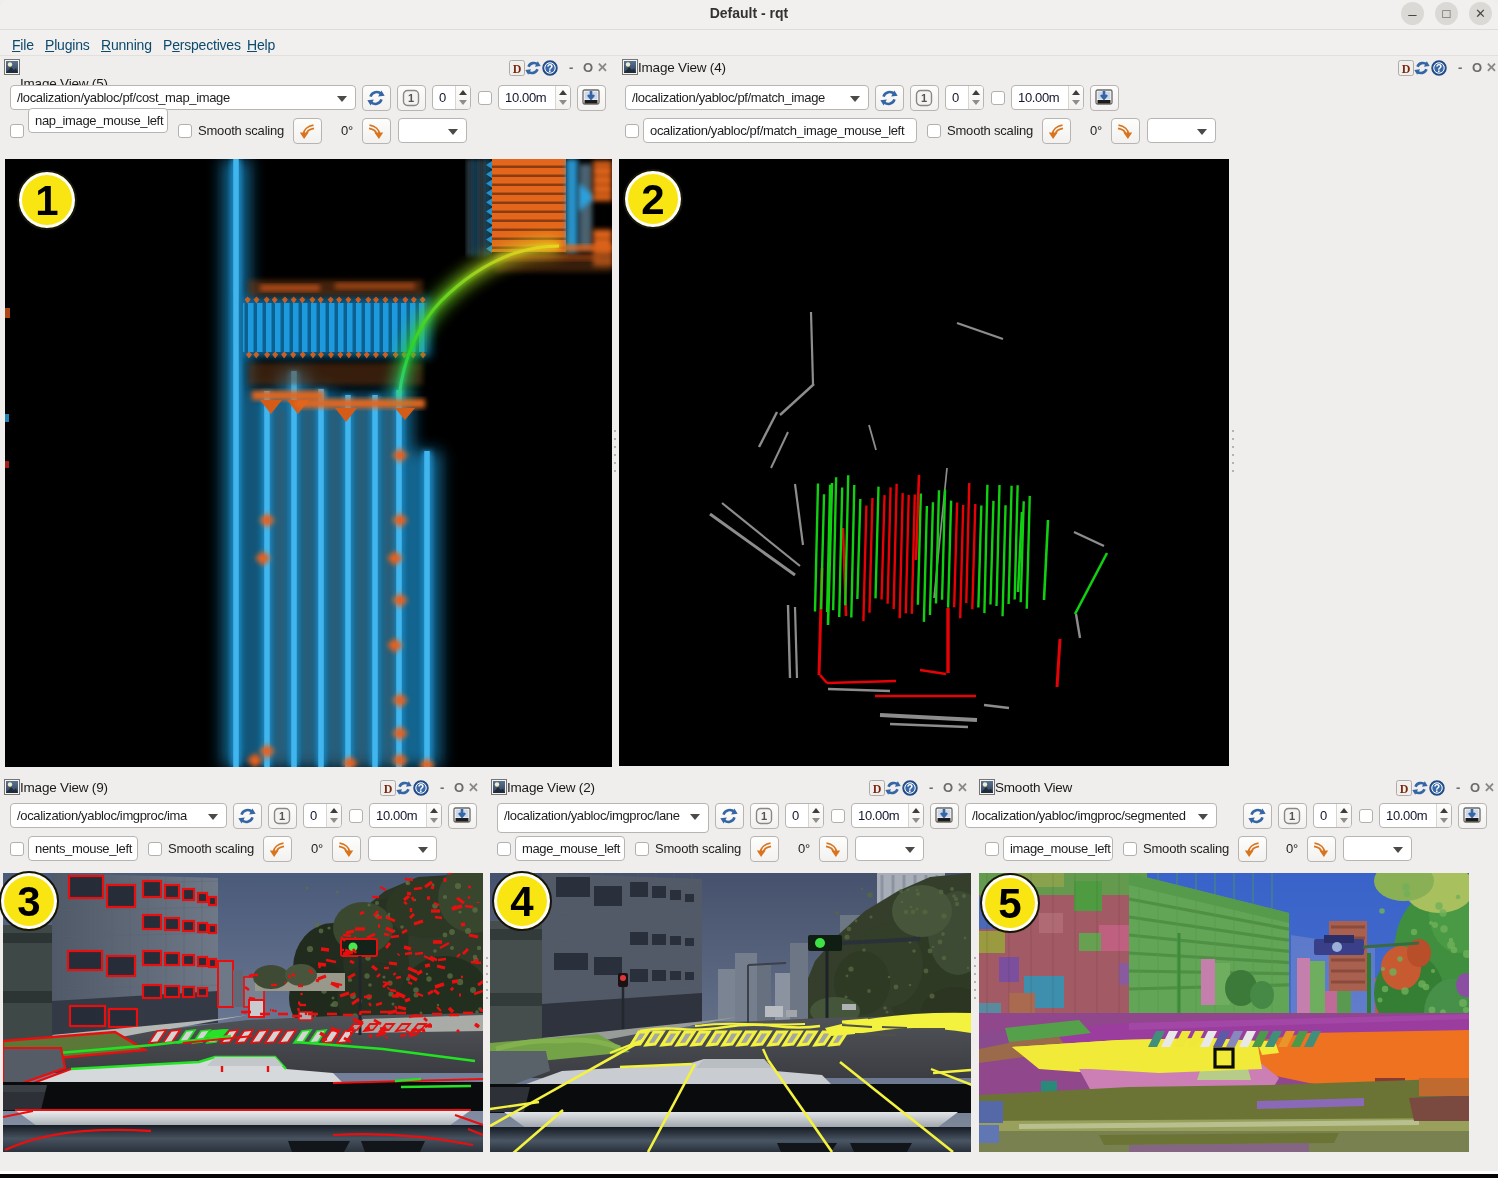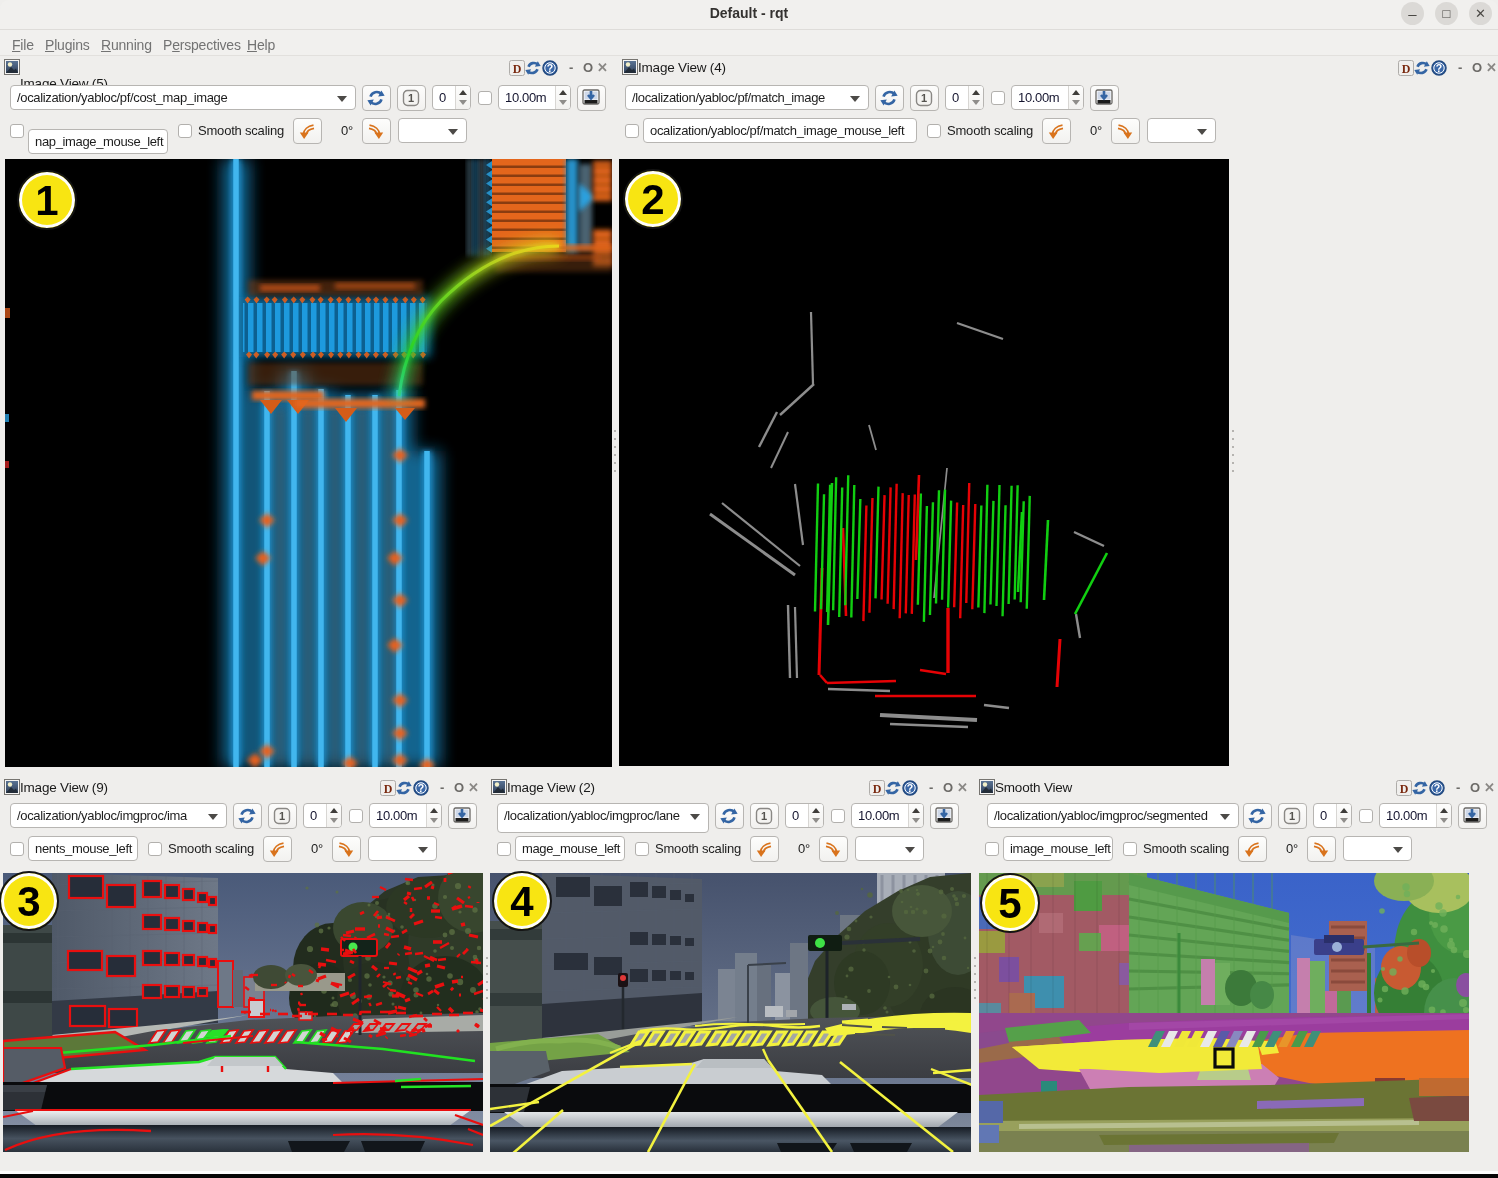--- a/index.html
+++ b/index.html
@@ -1,20 +1,20 @@
 <!DOCTYPE html>
 <html><head><meta charset="utf-8"><style>
 *{margin:0;padding:0;box-sizing:border-box}
 html,body{width:1498px;height:1178px;overflow:hidden;background:#efeeec;font-family:"Liberation Sans",sans-serif;}
 .abs{position:absolute}
 .titlebar{position:absolute;left:0;top:0;width:1498px;height:30px;background:#f1f0ee;border-bottom:1px solid #dedcd9;border-radius:9px 9px 0 0}
 .title{position:absolute;top:5px;width:100%;text-align:center;font-size:14px;font-weight:bold;color:#343230}
 .winbtn{position:absolute;top:2px;width:23px;height:23px;border-radius:50%;background:#dbd9d6;color:#4a4844;text-align:center}
 .menubar{position:absolute;left:0;top:30px;width:1498px;height:26px;background:#f1f0ee;border-bottom:1px solid #e2e0dd}
-.menuitem{position:absolute;top:37px;font-size:14px;color:#737373;letter-spacing:-0.2px}
+.menuitem{position:absolute;top:37px;font-size:14px;color:#0c4a6e;letter-spacing:-0.2px}
 .menuitem u{text-decoration:underline}
 .phead{position:absolute;height:22px;font-size:13.5px;color:#1a1a1a}
 .phead{white-space:nowrap;letter-spacing:-0.2px}
 .dockbtn{position:absolute;font-size:13px;color:#6d6b68;font-weight:bold}
 .combo,.tfield,.spin{position:absolute;background:#fff;border:1px solid #b7b5b2;border-radius:4px;height:25px;font-size:13px;color:#1d1d1d;overflow:hidden;white-space:nowrap}
 .combo .tx,.tfield .tx,.spin .tx{position:absolute;top:4px;left:6px;letter-spacing:-0.35px}
 .spin .tx{color:#14142e}
 .carrow{position:absolute;right:8px;top:10px;width:0;height:0;border-left:5px solid transparent;border-right:5px solid transparent;border-top:6px solid #4c4a47}
 .btn{position:absolute;background:linear-gradient(#fdfdfc,#f2f1ef);border:1px solid #b7b5b2;border-radius:4px;height:26px}
 .cb{position:absolute;width:14px;height:14px;background:#fff;border:1px solid #b2b0ad;border-radius:3px}
@@ -97,21 +97,21 @@
   </svg>
 <svg class="abs" style="left:1431px;top:60px" width="16" height="16" viewBox="0 0 16 16">
     <circle cx="8" cy="8" r="7" fill="#3b68a8" stroke="#234a80" stroke-width="1.5"></circle>
     <circle cx="8" cy="8" r="5.2" fill="none" stroke="#ffffff" stroke-width="1"></circle>
     <text x="8" y="12" font-size="10.5" font-weight="bold" fill="#fff" text-anchor="middle" font-family="Liberation Sans">?</text>
   </svg>
 <div class="dockbtn" style="left:1458px;top:60px">-</div>
 <div class="dockbtn" style="left:1472px;top:60px">O</div>
 <div class="dockbtn" style="left:1486px;top:60px;color:#8a8885">✕</div>
 <div class="combo" style="left:10px;top:85px;width:346px;height:25px">
-    <span class="tx">/ocalization/yabloc/pf/cost_map_image</span>
+    <span class="tx">/localization/yabloc/pf/cost_map_image</span>
     <span class="carrow"></span>
   </div>
 <div class="btn" style="left:362px;top:85px;width:29px;height:26px"></div>
 <svg class="abs" style="left:367px;top:89px" width="18" height="18" viewBox="0 0 18 18">
     <g fill="none" stroke="#3465a4" stroke-width="2.6">
     <path d="M 3.5 7.56 A 6.4799999999999995 6.4799999999999995 0 0 1 14.4 5.040000000000001"></path>
     <path d="M 14.5 10.44 A 6.4799999999999995 6.4799999999999995 0 0 1 3.6 12.959999999999999"></path>
     </g>
     <path d="M 14.4 1.44 L 17.64 6.84 L 11.16 7.56 Z" fill="#3465a4"></path>
     <path d="M 3.6 16.560000000000002 L 0.36 11.16 L 6.84 10.44 Z" fill="#3465a4"></path>
@@ -137,21 +137,21 @@
     </span>
   </div>
 <div class="btn" style="left:577px;top:85px;width:29px;height:26px"></div>
 <svg class="abs" style="left:582px;top:89px" width="18" height="18" viewBox="0 0 18 18">
     <rect x="1" y="1" width="16" height="14" rx="1.5" fill="#fdfdfd" stroke="#6a6865" stroke-width="1.3"></rect>
     <rect x="2.5" y="11" width="13" height="3.5" fill="#1b1b1b"></rect>
     <rect x="2.5" y="2.5" width="13" height="8" fill="#cfd8e8"></rect>
     <path d="M 9 2 L 9 8 M 6 6 L 9 9.5 L 12 6" stroke="#3465a4" stroke-width="2.6" fill="none"></path>
   </svg>
 <div class="cb" style="left:10px;top:124px"></div>
-<div class="tfield" style="left:28px;top:129px;width:140px">
+<div class="tfield" style="left:28px;top:108px;width:140px">
     <span class="tx">nap_image_mouse_left</span>
   </div>
 <div class="cb" style="left:178px;top:124px"></div>
 <div class="lbl" style="left:198px;top:123px">Smooth scaling</div>
 <div class="btn" style="left:293px;top:118px;width:29px;height:26px"></div>
 <svg class="abs" style="left:298px;top:122px" width="18" height="18" viewBox="0 0 18 18">
     <g fill="none" stroke="#d9731c" stroke-width="1.7">
     <path d="M 15.5 3.2 C 9.5 4.2 5.8 7.8 5.6 12"></path>
     <path d="M 16 6.4 C 11.5 7.2 8.8 9.6 8.6 12"></path>
     </g>
@@ -482,21 +482,21 @@
     <path d="M 16 6.4 C 11.5 7.2 8.8 9.6 8.6 12"></path>
     </g>
     <g transform="scale(-1,1) translate(-18,0)">
       <path d="M 1.8 10.4 L 10.6 10.4 L 6.1 17 Z" fill="#d9731c"></path>
     </g>
   </svg>
 <div class="combo" style="left:855px;top:836px;width:69px;height:25px">
     <span class="tx"></span>
     <span class="carrow"></span>
   </div>
-<div class="combo" style="left:987px;top:803px;width:252px;height:25px">
+<div class="combo" style="left:965px;top:803px;width:252px;height:25px">
     <span class="tx">/localization/yabloc/imgproc/segmented</span>
     <span class="carrow"></span>
   </div>
 <div class="btn" style="left:1243px;top:803px;width:29px;height:26px"></div>
 <svg class="abs" style="left:1248px;top:807px" width="18" height="18" viewBox="0 0 18 18">
     <g fill="none" stroke="#3465a4" stroke-width="2.6">
     <path d="M 3.5 7.56 A 6.4799999999999995 6.4799999999999995 0 0 1 14.4 5.040000000000001"></path>
     <path d="M 14.5 10.44 A 6.4799999999999995 6.4799999999999995 0 0 1 3.6 12.959999999999999"></path>
     </g>
     <path d="M 14.4 1.44 L 17.64 6.84 L 11.16 7.56 Z" fill="#3465a4"></path>

